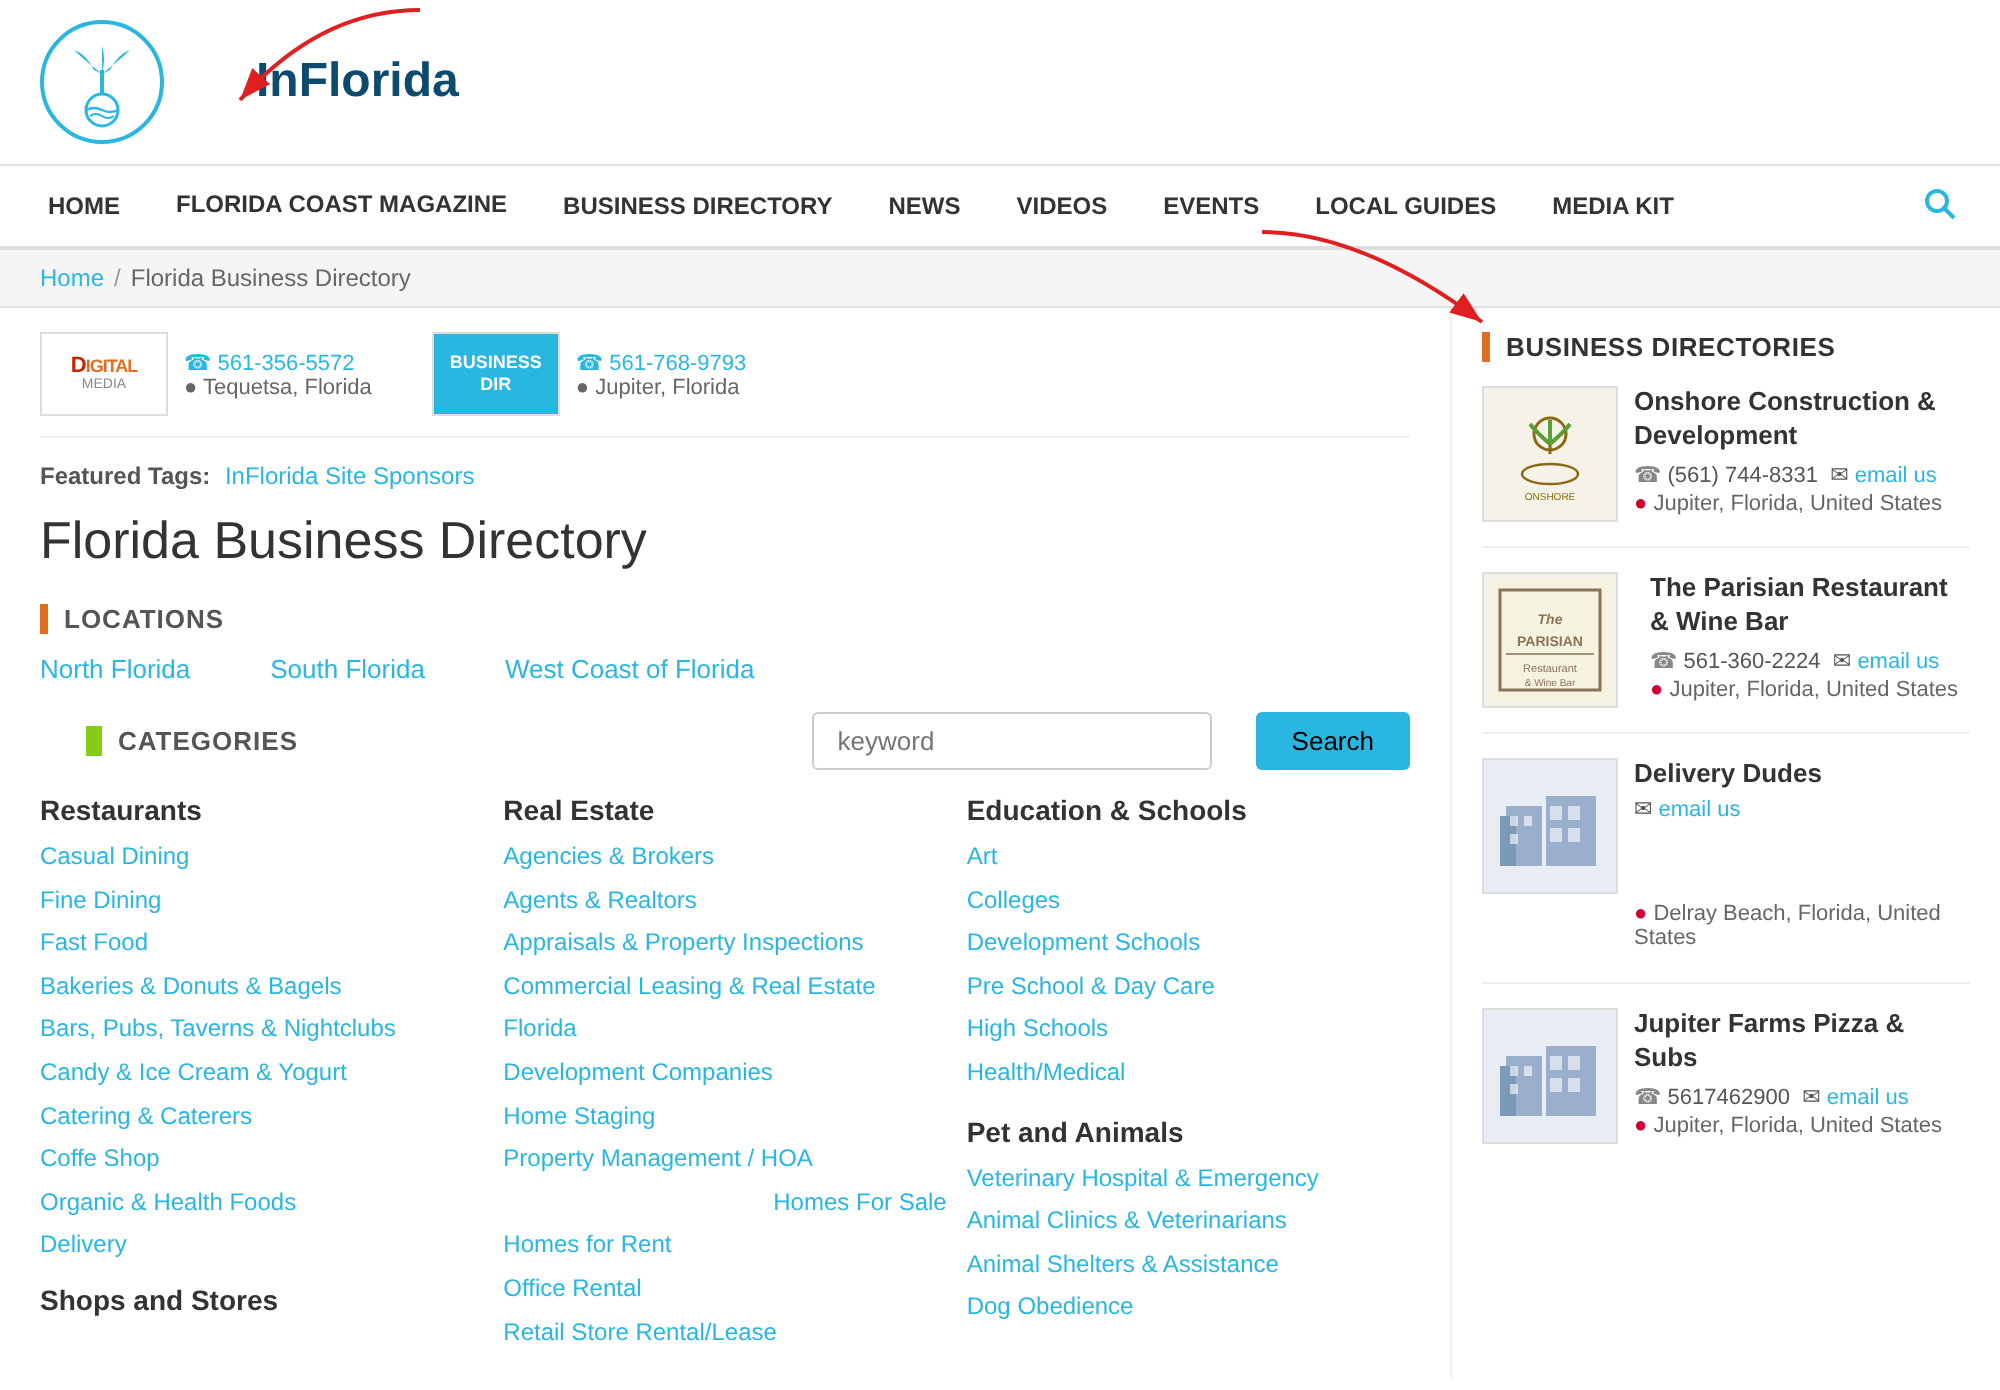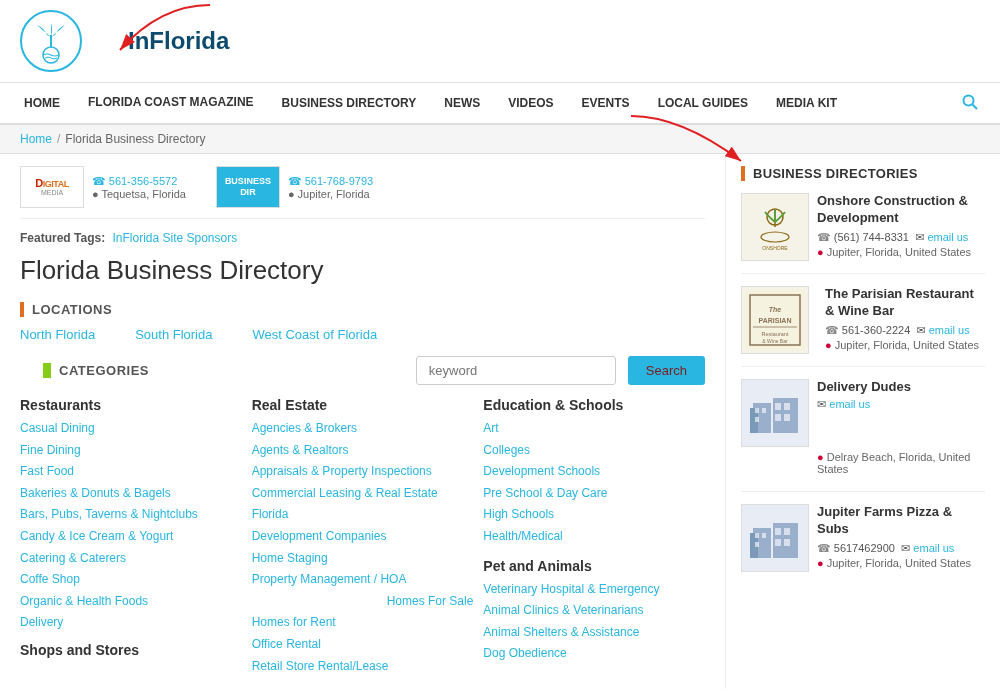--- a/index.html
+++ b/index.html
@@ -109,23 +109,23 @@
         <a style="color:#29b6e0; text-decoration:none; font-size:13px;">North Florida</a>
         <a style="color:#29b6e0; text-decoration:none; font-size:13px;">South Florida</a>
         <a style="color:#29b6e0; text-decoration:none; font-size:13px;">West Coast of Florida</a>
       </div>
     </div>
 
     <div style="display:flex; align-items:center; justify-content:space-between; margin-bottom:12px;">
       <div style="border-left:8px solid #84cc16; padding-left:8px;margin-left:23px;">
         <span style="font-size:13px; font-weight:700; color:#555; text-transform:uppercase; letter-spacing:0.5px;">CATEGORIES</span>
       </div>
-      <div style="display:flex; align-items:center; gap:12px;">
+      <div style="display:flex; align-items:center; gap:22px;">
         <input type="text" style="padding: 6px 12px; border: 1px solid rgb(204, 204, 204); border-radius: 3px; font-size: 13px; width: 200px; color: rgb(153, 153, 153);" placeholder="keyword">
-        <button style="background:#29b6e0; color:#7f1d1d; border:none; padding:7px 18px; border-radius:3px; font-size:13px; cursor:pointer;">Search</button>
+        <button style="background:#29b6e0; color:#000000; border:none; padding:7px 18px; border-radius:3px; font-size:13px; cursor:pointer;">Search</button>
       </div>
     </div>
 
     <div style="display:flex; gap:10px;">
 
       <div style="flex:1; min-width:0;">
         <div style="font-size:14px; font-weight:700; color:#333; margin-bottom:5px;">Restaurants</div>
         <a style="display:block; color:#29b6e0; text-decoration:none; font-size:12px; line-height:1.8;">Casual Dining</a>
         <a style="display:block; color:#29b6e0; text-decoration:none; font-size:12px; line-height:1.8;">Fine Dining</a>
         <a style="display:block; color:#29b6e0; text-decoration:none; font-size:12px; line-height:1.8;">Fast Food</a>

